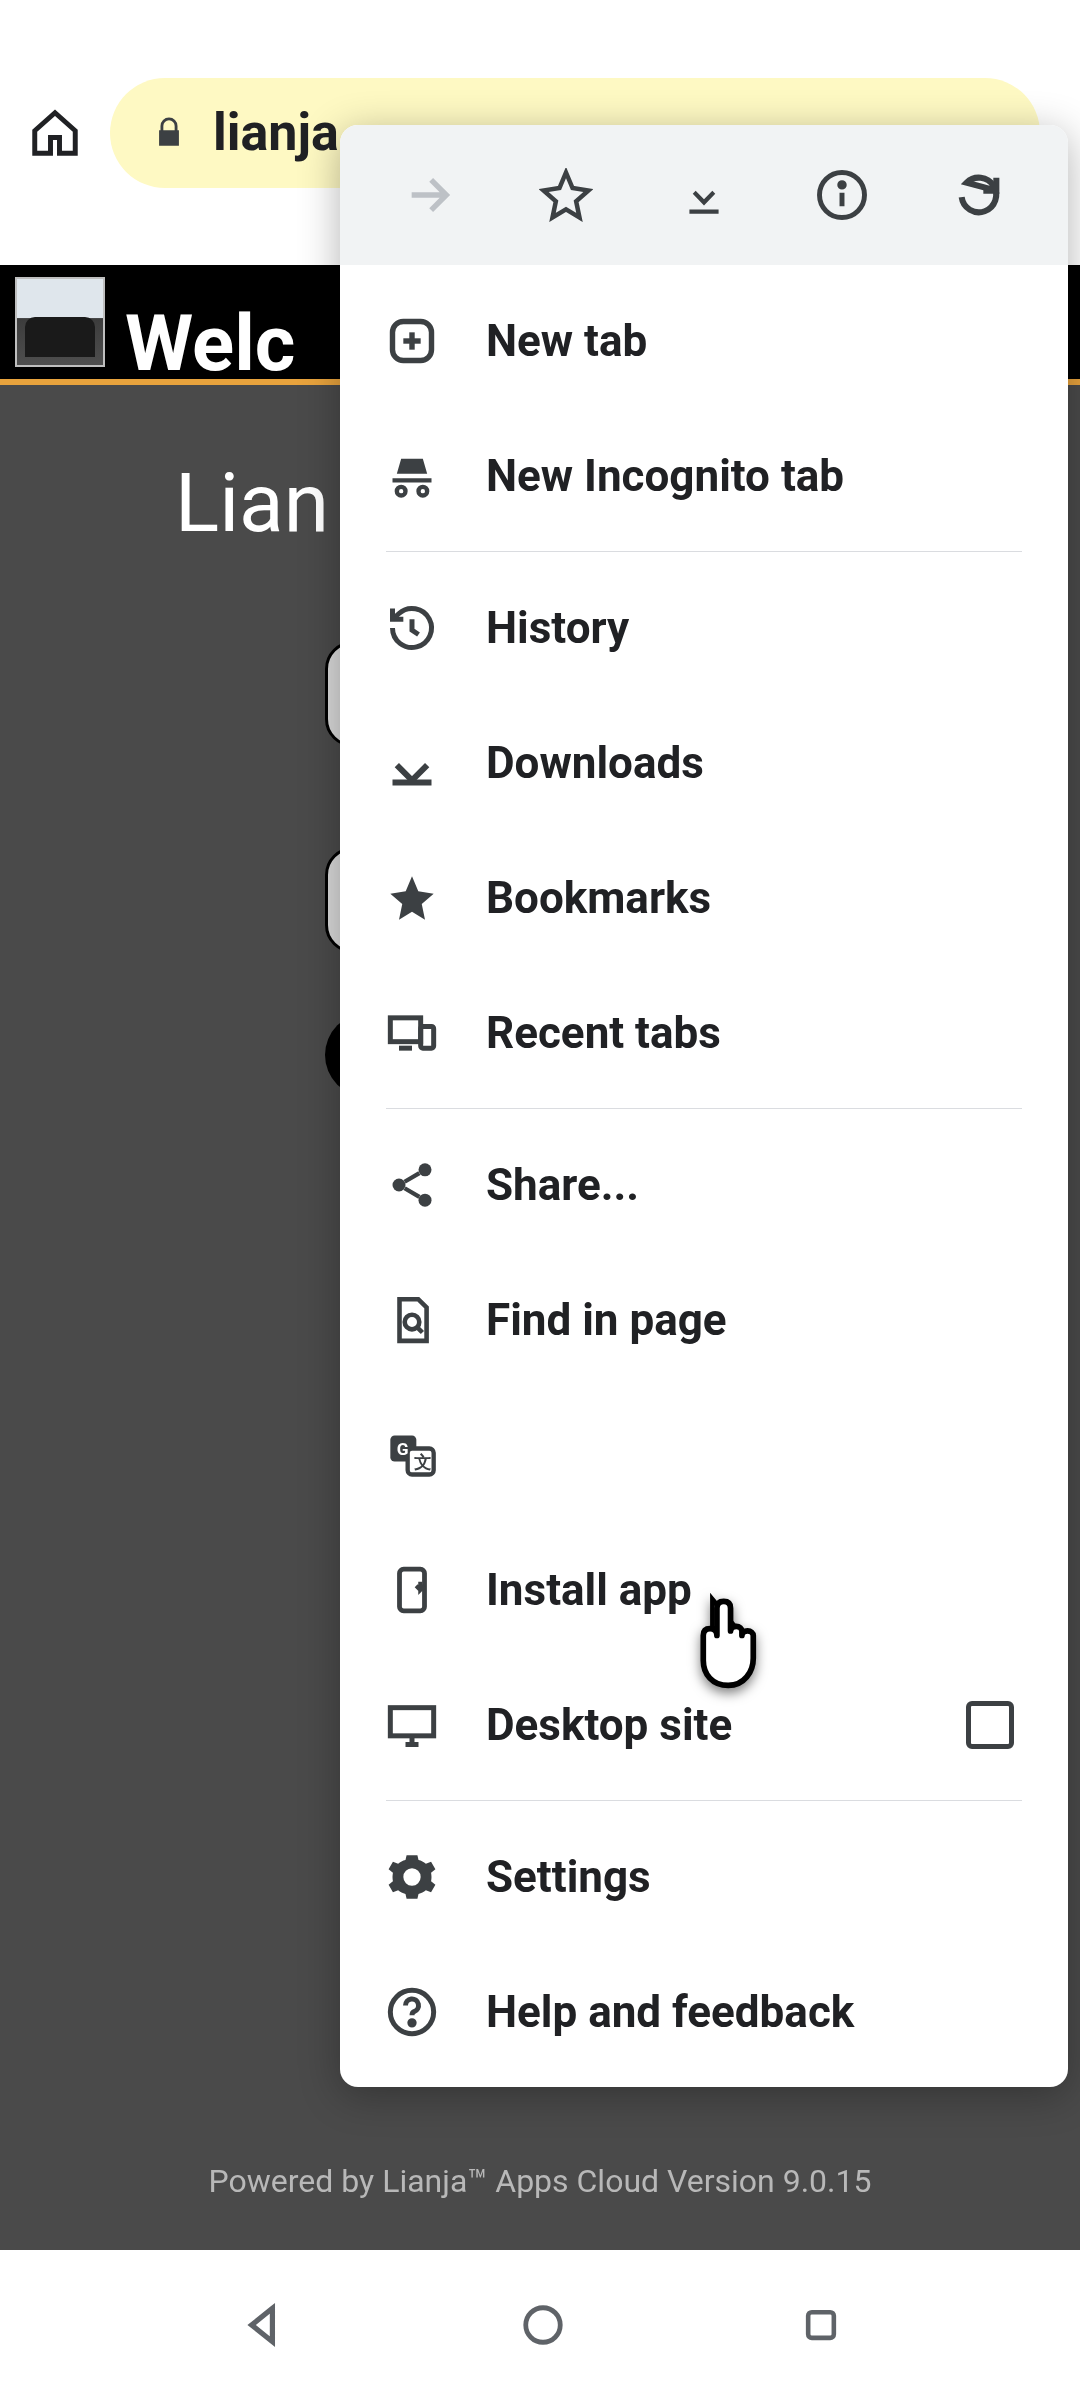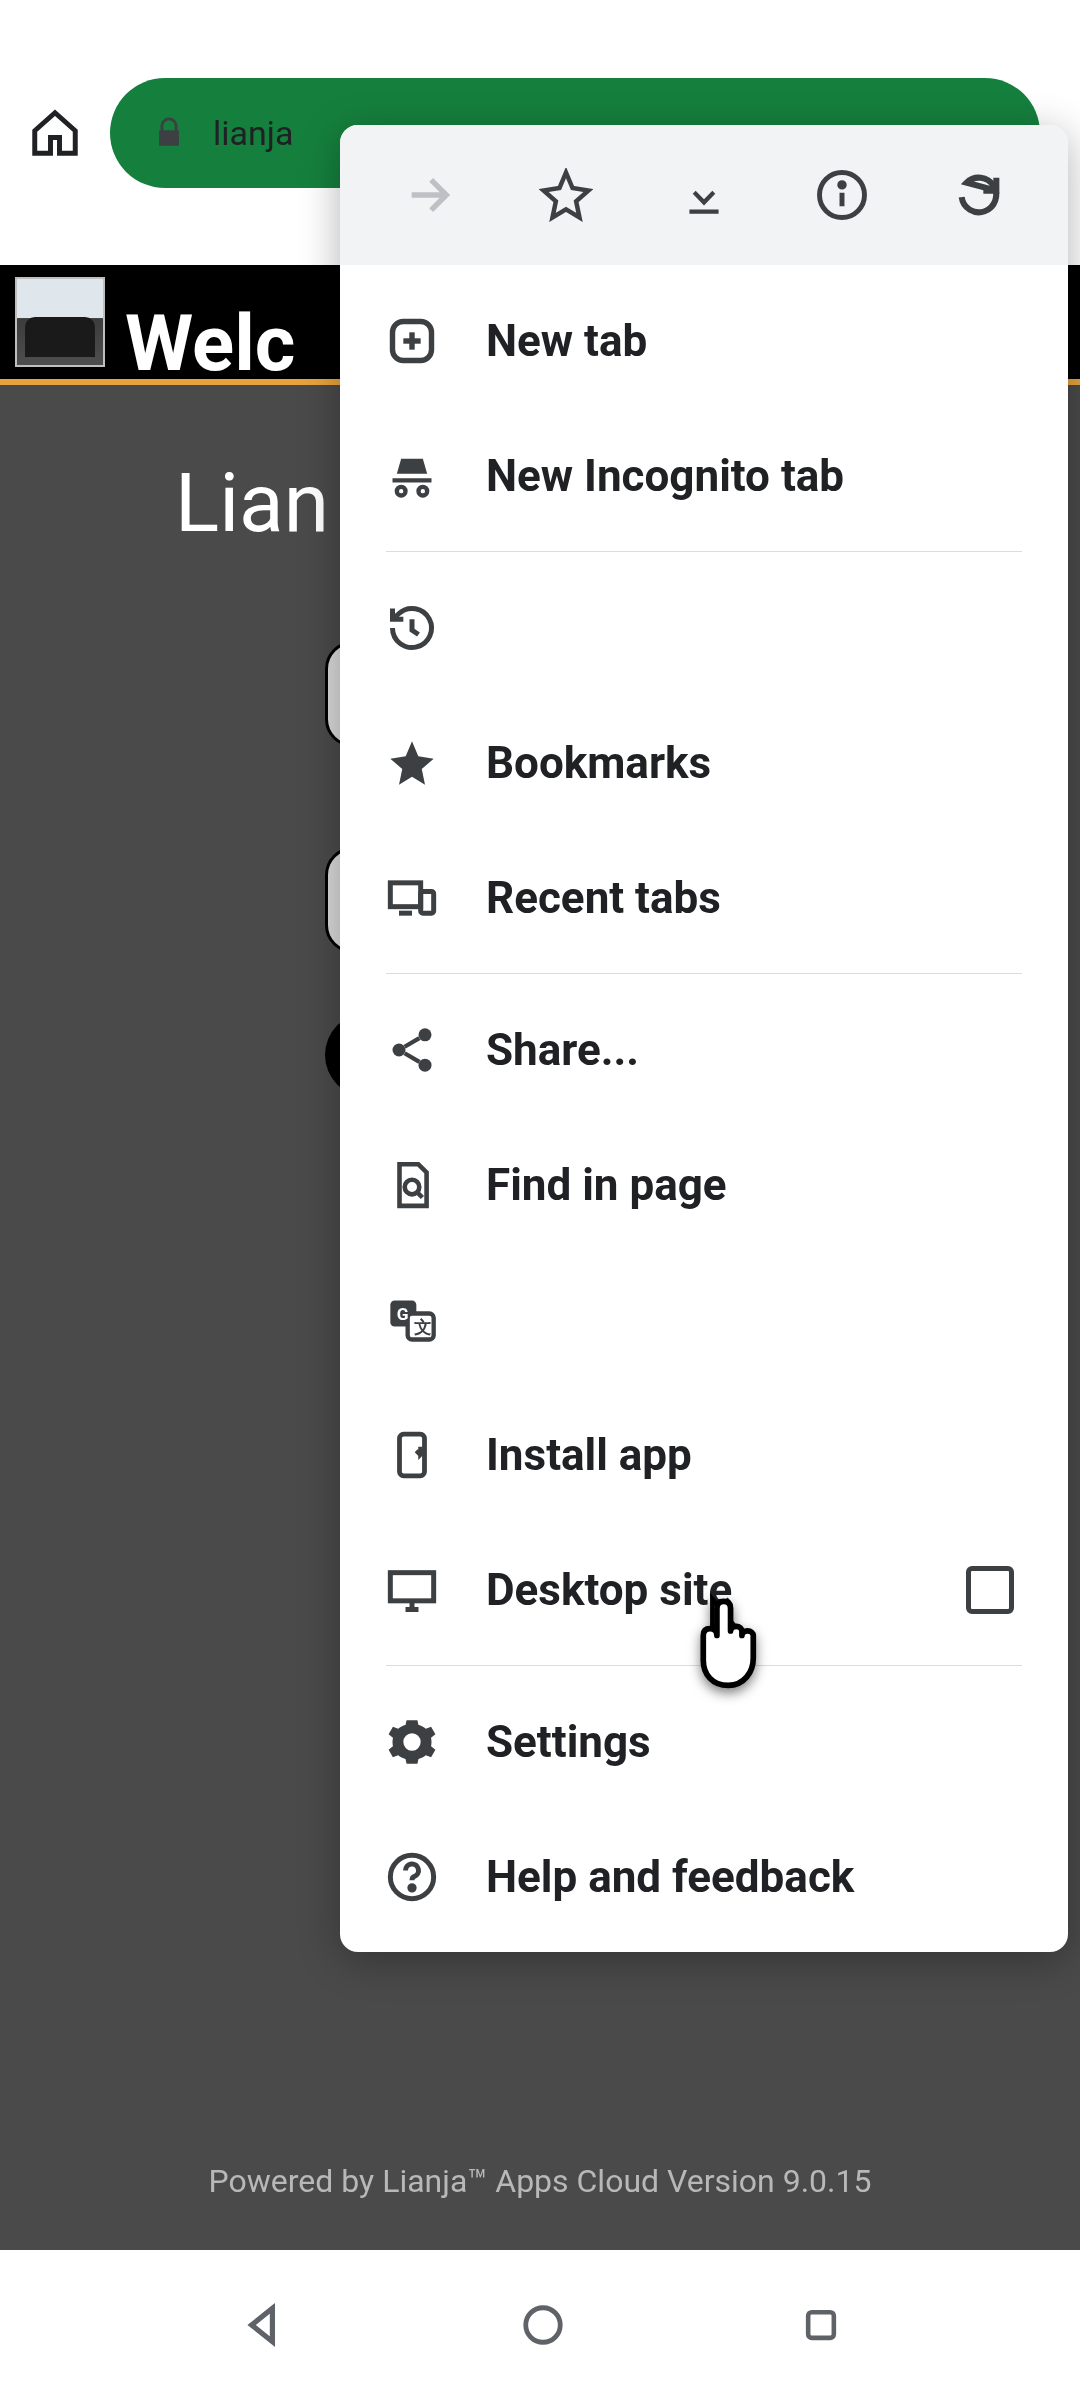--- a/index.html
+++ b/index.html
@@ -23,30 +23,31 @@
   }
   .home-btn {
     width: 70px;
     height: 70px;
     display: flex;
     align-items: center;
     justify-content: center;
   }
   .address-bar {
     flex: 1;
-    background: #15803d;
+    background: #fef9c3;
     height: 110px;
     border-radius: 55px;
     display: flex;
     align-items: center;
     padding: 0 42px;
     gap: 27px;
-    font-size: 34px;
+    font-size: 52px;
     color: #202124;
     margin-right: 20px;
+    font-weight: bold;
   }
 
   
   .page-content {
     position: absolute;
     top: 265px;
     left: 0;
     right: 0;
     bottom: 150px;
     background: #4a4a4a;
@@ -322,22 +323,32 @@
     <div class="menu-divider"></div>
 
     <div class="menu-item">
       <div class="menu-icon">
         <svg width="54" height="54" viewBox="0 0 24 24" fill="none" stroke="currentColor" stroke-width="2.3">
             <path d="M3 12a9 9 0 1 0 3-6.7L3 8"></path>
             <path d="M3 3v5h5"></path>
             <path d="M12 8v5l3 2"></path>
           </svg>
       </div>
-    </div>
-
+      <span class="menu-label">History</span>
+    </div>
+
+    <div class="menu-item">
+      <div class="menu-icon">
+        <svg width="52" height="52" viewBox="0 0 24 24" fill="none" stroke="currentColor" stroke-width="2.8">
+            <path d="M5 13l7 7 7-7"></path>
+            <path d="M3 21h18"></path>
+          </svg>
+      </div>
+      <span class="menu-label">Downloads</span>
+    </div>
 
     <div class="menu-item">
       <div class="menu-icon">
         <svg width="52" height="52" viewBox="0 0 24 24" fill="currentColor">
             <path d="M12 2l2.9 6.9L22 10l-5.5 4.8L18 22l-6-3.6L6 22l1.5-7.2L2 10l7.1-1.1z"></path>
           </svg>
       </div>
       <span class="menu-label">Bookmarks</span>
     </div>
 

